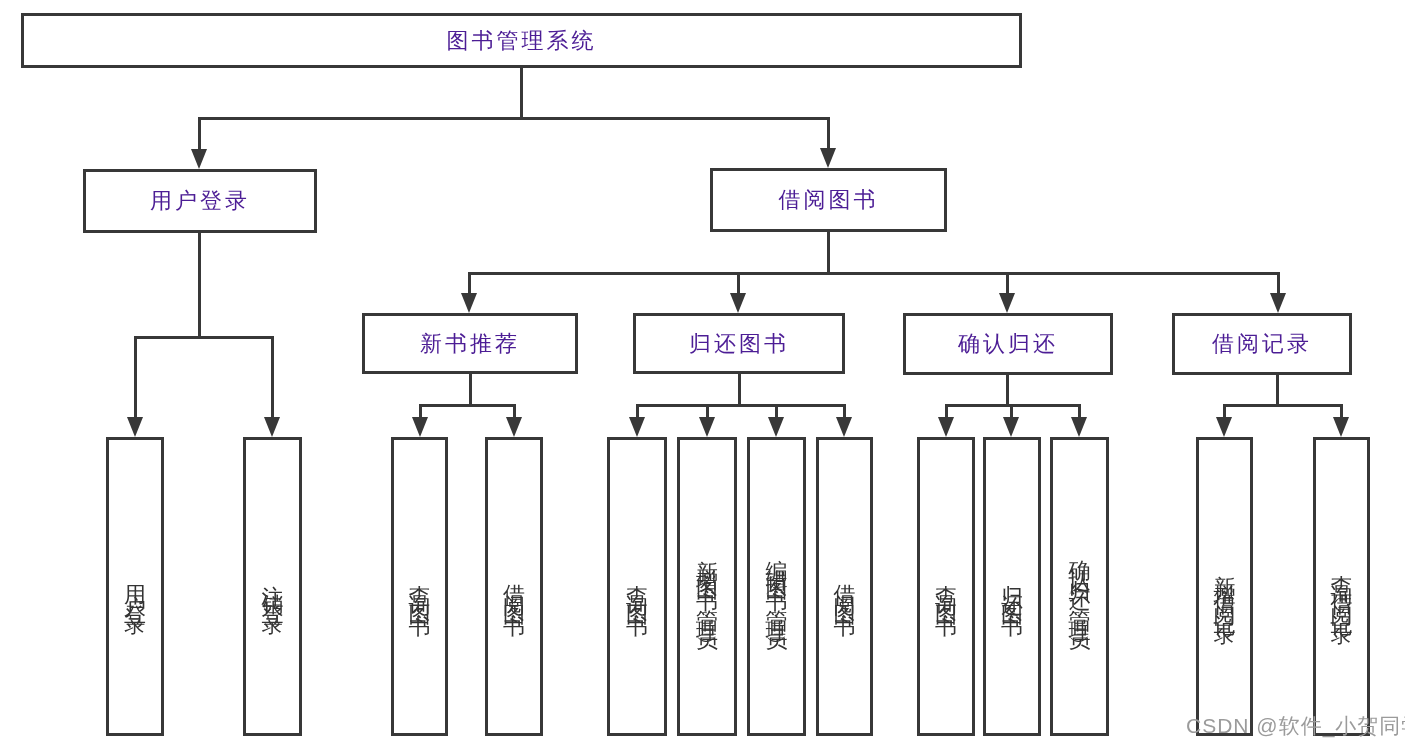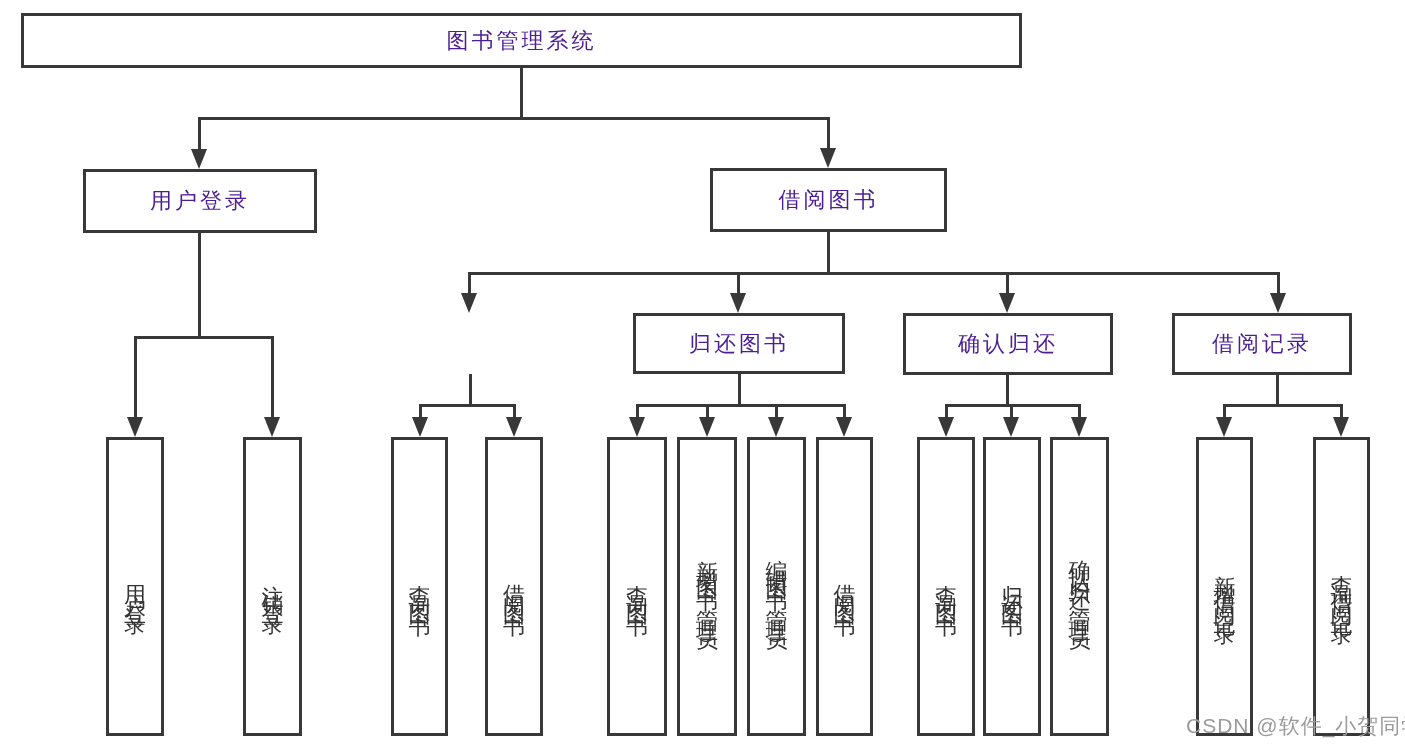--- a/index.html
+++ b/index.html
@@ -85,20 +85,23 @@
   <div class="hline" style="left:468px;top:272px;width:812px;height:3px"></div>
   <div class="vline" style="left:468px;top:272px;width:3px;height:22px"></div>
   <div class="arrowhead" style="left:461px;top:293px"></div>
   <div class="vline" style="left:737px;top:272px;width:3px;height:22px"></div>
   <div class="arrowhead" style="left:730px;top:293px"></div>
   <div class="vline" style="left:1006px;top:272px;width:3px;height:22px"></div>
   <div class="arrowhead" style="left:999px;top:293px"></div>
   <div class="vline" style="left:1277px;top:272px;width:3px;height:22px"></div>
   <div class="arrowhead" style="left:1270px;top:293px"></div>
 
+  <div class="box hbox" style="left:362px;top:313px;width:216px;height:61px">
+    <span>新书推荐</span>
+  </div>
   <div class="box hbox" style="left:633px;top:313px;width:212px;height:61px">
     <span>归还图书</span>
   </div>
   <div class="box hbox" style="left:903px;top:313px;width:210px;height:62px">
     <span>确认归还</span>
   </div>
   <div class="box hbox" style="left:1172px;top:313px;width:180px;height:62px">
     <span>借阅记录</span>
   </div>
 

